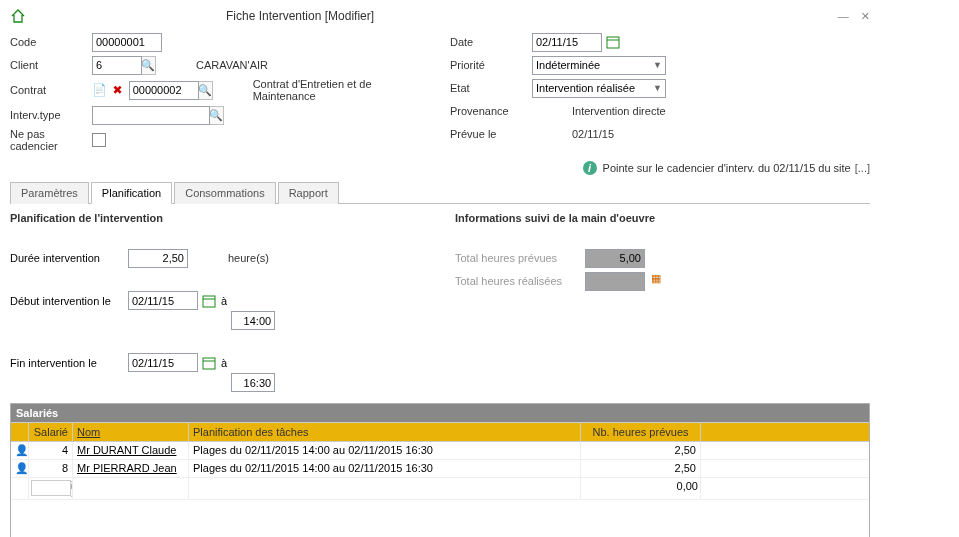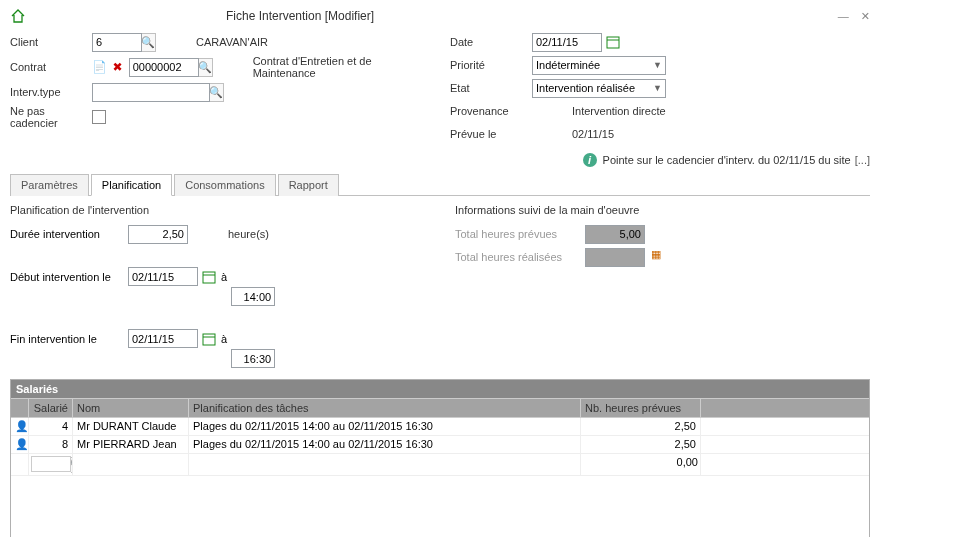--- a/index.html
+++ b/index.html
@@ -29,38 +29,38 @@
   .select .arrow { color: #666; font-size: 9px; }
   .small-icons { display: inline-flex; gap: 2px; margin: 0 3px; }
   .small-icons span { width: 16px; height: 16px; display: inline-flex; align-items: center; justify-content: center; font-size: 12px; }
   .checkbox { width: 14px; height: 14px; border: 1px solid #888; display: inline-block; background: #fff; }
   .info-line { display: flex; align-items: center; justify-content: flex-end; color: #333; margin-bottom: 6px; }
   .info-line .info-i { width: 14px; height: 14px; border-radius: 7px; background: #4a8; color: #fff; display: inline-flex; align-items: center; justify-content: center; margin-right: 6px; font-weight: bold; font-style: italic; }
   .info-line .dots { color: #555; margin-left: 4px; }
   .tabs { display: flex; border-bottom: 1px solid #c0c0c0; margin-bottom: 8px; }
   .tab { padding: 4px 10px; border: 1px solid #c0c0c0; border-bottom: none; background: #f2f2f2; margin-right: 2px; color: #555; cursor: pointer; position: relative; top: 1px; }
   .tab.active { background: #fff; color: #000; border-bottom: 1px solid #fff; }
-  .section-title { font-weight: normal; color: #333; margin-bottom: 8px; }
+  .section-title { font-weight: bold; color: #333; margin-bottom: 24px; }
   .planif-area { display: flex; gap: 30px; margin-bottom: 8px; }
   .planif-left, .planif-right { flex: 1; }
   .planif-left .lbl2 { width: 118px; display: inline-block; }
   .planif-right .lbl2 { width: 130px; display: inline-block; color: #999; }
   .w-duree { width: 60px; text-align: right; }
   .w-time { width: 44px; text-align: right; margin-top: 40px; }
   .a-label { margin: 0 4px; }
   .grid-wrap { border: 1px solid #b0b0b0; }
   .grid-title { background: #888; color: #fff; font-weight: bold; padding: 3px 5px; }
-  .grid-head { display: flex; background: #a3a3a3; border-top: 1px solid #ccc; border-bottom: 1px solid #ccc; }
+  .grid-head { display: flex; background: #eab308; border-top: 1px solid #ccc; border-bottom: 1px solid #ccc; }
   .grid-head .gh { padding: 3px 4px; border-right: 1px solid #ccc; font-weight: normal; color: #333; }
   .grid-body { height: 180px; overflow-y: scroll; background: #fff; }
   .grid-row { display: flex; border-bottom: 1px solid #eee; }
   .grid-row .gc { padding: 2px 4px; border-right: 1px solid #eee; white-space: nowrap; overflow: hidden; }
   .c-icon { width: 18px; text-align: center; }
   .c-sal { width: 44px; text-align: right; }
-  .c-nom { width: 116px; }
+  .c-nom { width: 116px; text-decoration: underline; }
   .c-plan { width: 392px; }
   .c-hp { width: 120px; text-align: right; }
   .row-icon { color: #c60; }
   .edit-row .gc { padding: 2px 2px; }
   .edit-row input { border: 1px solid #ccc; width: 40px; height: 16px; }
   .footer { display: flex; align-items: center; margin-top: 12px; }
   .btn { border: 1px solid #1a8a1a; padding: 5px 14px; margin-right: 8px; color: #1a8a1a; background: #fff; cursor: pointer; }
   .btn.primary { background: #1a8a1a; color: #fff; }
   svg { display: block; }
   .hoot-icon { width: 18px; height: 18px; }
@@ -79,20 +79,24 @@
     <span class="title">Fiche Intervention [Modifier]</span>
     <div class="win-controls">
       <span>—</span>
       <span>✕</span>
     </div>
   </div>
 
   <div class="form-top">
     <div class="col">
       <div class="row">
+        <span class="lbl">Code</span>
+        <input class="input w-code" value="00000001" style="">
+      </div>
+      <div class="row">
         <span class="lbl">Client</span>
         <input class="input w-client" value="6" style="">
           <span class="mag">🔍</span>
         <span class="val">CARAVAN'AIR</span>
       </div>
       <div class="row">
         <span class="lbl">Contrat</span>
         <span class="small-icons">
           <span>📄</span>
           <span style="color:#c00">✖</span>
@@ -207,21 +211,21 @@
     </div>
   </div>
 
   <div class="grid-wrap">
     <div class="grid-title">Salariés</div>
     <div class="grid-head">
       <div class="gh c-icon"></div>
       <div class="gh c-sal">Salarié</div>
       <div class="gh c-nom">Nom</div>
       <div class="gh c-plan">Planification des tâches</div>
-      <div class="gh c-hp" style="text-align:left">Nb. heures prévues</div>
+      <div class="gh c-hp" style="text-align:center">Nb. heures prévues</div>
     </div>
     <div class="grid-body">
       <div class="grid-row">
         <div class="gc c-icon row-icon">👤</div>
         <div class="gc c-sal">4</div>
         <div class="gc c-nom">Mr DURANT Claude</div>
         <div class="gc c-plan">Plages du 02/11/2015 14:00 au 02/11/2015 16:30</div>
         <div class="gc c-hp">2,50</div>
       </div>
       <div class="grid-row">

